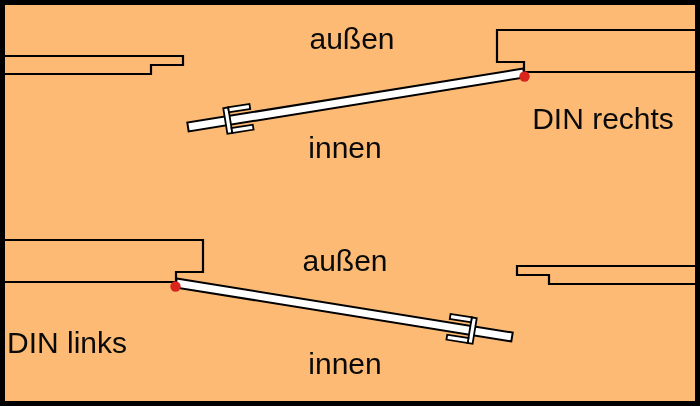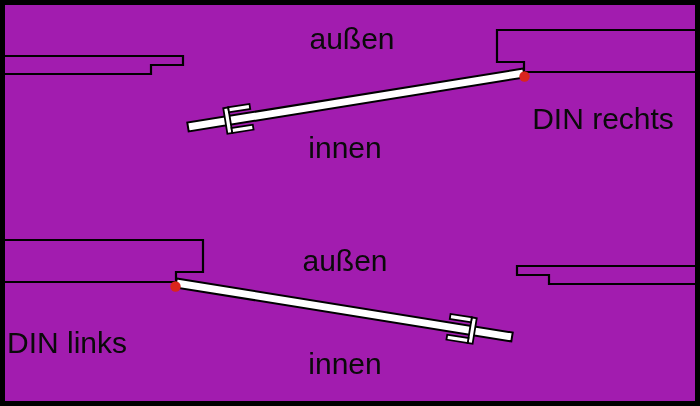--- a/index.html
+++ b/index.html
@@ -4,21 +4,21 @@
 <style>
   html, body {
     margin: 0;
     padding: 0;
     background: #ffffff;
   }
   .stage {
     position: relative;
     width: 700px;
     height: 406px;
-    background: #a21caf;
+    background: #fdba74;
     overflow: hidden;
     font-family: "Liberation Sans", sans-serif;
   }
   svg { display: block; }
   .diagram-label {
     font-family: "Liberation Sans", sans-serif;
     font-size: 30px;
     fill: #0a0a0a;
   }
   .wall {

